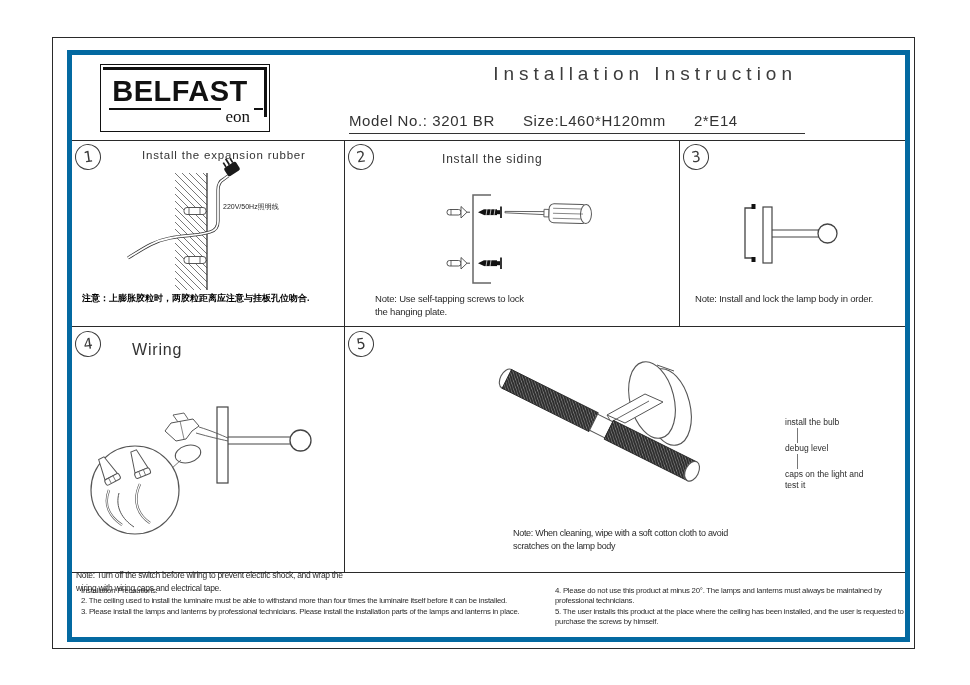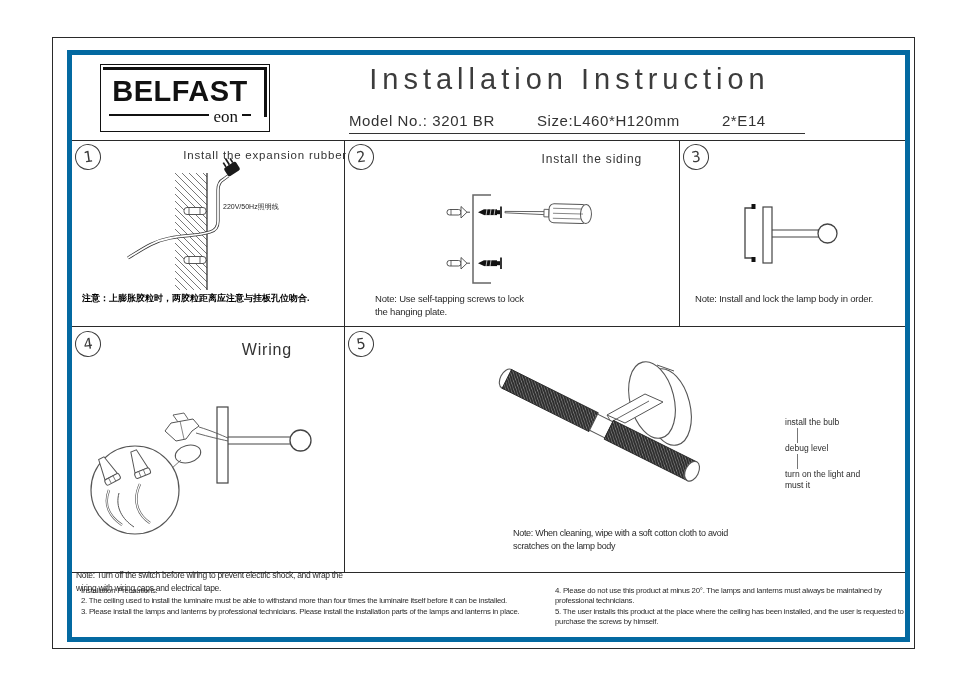--- a/index.html
+++ b/index.html
@@ -9,39 +9,39 @@
         border:1.5px solid #2a2a2a;}
   .sheet{position:absolute;left:67px;top:50px;width:833px;height:582px;
         border:5px solid #0369a1;}
   .hdr{position:absolute;left:0;top:0;width:833px;height:85px;border-bottom:1px solid #2a2a2a;}
   
   .logo{position:absolute;left:28px;top:9px;width:168px;height:66px;border:1.5px solid #111;background:#fff;}
   .logo .bar-top{position:absolute;left:2px;top:2px;right:2px;height:3px;background:#111;}
   .logo .bar-right{position:absolute;right:2px;top:2px;width:3px;bottom:14px;background:#111;}
   .logo .brand{position:absolute;left:0;right:10px;top:10px;text-align:center;
         font-size:29px;font-weight:bold;letter-spacing:.5px;color:#111;}
-  .logo .eon-row{position:absolute;left:8px;right:18px;bottom:6px;display:flex;align-items:center;}
+  .logo .eon-row{position:absolute;left:8px;right:6px;bottom:6px;display:flex;align-items:flex-start;}
   .logo .eon-line{flex:1;border-bottom:2px solid #111;margin-bottom:3px;}
   .logo .eon-line2{width:9px;border-bottom:2px solid #111;margin-bottom:3px;}
   .logo .eon{font-family:"Liberation Serif",serif;font-size:17px;color:#111;padding:0 4px;line-height:1;}
-  .doc-title{position:absolute;left:270px;top:8px;width:455px;text-align:center;
-        font-size:29px;font-weight:400;letter-spacing:5px;color:#3c3c3c;white-space:nowrap;}
-  .model-line{position:absolute;left:277px;top:57px;width:456px;display:flex;gap:42px;
+  .doc-title{position:absolute;left:270px;top:8px;width:455px;text-align:right;
+        font-size:19px;font-weight:400;letter-spacing:5px;color:#3c3c3c;white-space:nowrap;}
+  .model-line{position:absolute;left:277px;top:57px;width:456px;display:flex;gap:28px;
         font-size:15px;letter-spacing:.6px;color:#333;border-bottom:1.2px solid #333;padding-bottom:4px;white-space:nowrap;}
   
   .panel{position:absolute;box-sizing:border-box;}
   .p1{left:0;top:85px;width:273px;height:187px;border-right:1px solid #2a2a2a;border-bottom:1px solid #2a2a2a;}
   .p2{left:273px;top:85px;width:335px;height:187px;border-right:1px solid #2a2a2a;border-bottom:1px solid #2a2a2a;}
   .p3{left:608px;top:85px;width:225px;height:187px;border-bottom:1px solid #2a2a2a;}
   .p4{left:0;top:272px;width:273px;height:246px;border-right:1px solid #2a2a2a;border-bottom:1px solid #2a2a2a;}
   .p5{left:273px;top:272px;width:560px;height:246px;border-bottom:1px solid #2a2a2a;}
   .num{position:absolute;left:3px;top:4px;width:24px;height:24px;border:1.2px solid #3a3a3a;border-radius:50%;
        display:flex;align-items:center;justify-content:center;font-family:"DejaVu Sans Mono",monospace;
        font-size:15px;color:#3a3a3a;transform:rotate(-8deg);}
-  .ptitle{position:absolute;text-align:right;font-size:11.5px;letter-spacing:.8px;color:#333;white-space:nowrap;}
+  .ptitle{position:absolute;text-align:left;font-size:11.5px;letter-spacing:.8px;color:#333;white-space:nowrap;}
   .note{position:absolute;font-size:9px;letter-spacing:-0.2px;line-height:13px;color:#2b2b2b;}
   .note-cn{position:absolute;font-size:9px;font-weight:bold;color:#000;white-space:nowrap;}
   .wire-label{position:absolute;font-size:7px;color:#222;white-space:nowrap;}
   svg{position:absolute;left:0;top:0;}
   
   .steps{position:absolute;left:440px;top:90px;width:100px;font-size:8.5px;color:#2b2b2b;line-height:11px;}
   .step-line{height:15px;border-left:1px solid #777;margin-left:12px;}
   
   .prec{position:absolute;left:0;top:518px;width:833px;height:64px;font-size:7.8px;
         letter-spacing:-0.25px;line-height:10.4px;color:#2b2b2b;}
@@ -249,21 +249,21 @@
           <rect x="259" y="42" width="17" height="18" fill="#fff" stroke="#555" stroke-width="1"></rect>
           <rect x="276" y="40.5" width="93" height="21" fill="url(#knurlP)" stroke="#222" stroke-width="0.8"></rect>
           <ellipse cx="369" cy="51" rx="6.5" ry="10.5" fill="#fff" stroke="#555" stroke-width="1.1"></ellipse>
         </g>
       </svg>
       <div class="steps">
         <div>install the bulb</div>
         <div class="step-line"></div>
         <div>debug level</div>
         <div class="step-line"></div>
-        <div style="width:92px;">turn on the light and must it</div>
+        <div style="width:92px;">caps on the light and test it</div>
       </div>
       <div class="note" style="left:168px;top:200px;width:242px;letter-spacing:-0.3px;">Note: When cleaning, wipe with a soft cotton cloth to avoid scratches on the lamp body</div>
     </div>
 
     <div class="prec">
       <div class="prec-left">
         <div>Installation Precautions:</div>
         <div>2. The ceiling used to install the luminaire must be able to withstand more than four times the luminaire itself before it can be installed.</div>
         <div>3. Please install the lamps and lanterns by professional technicians. Please install the installation parts of the lamps and lanterns in place.</div>
       </div>

